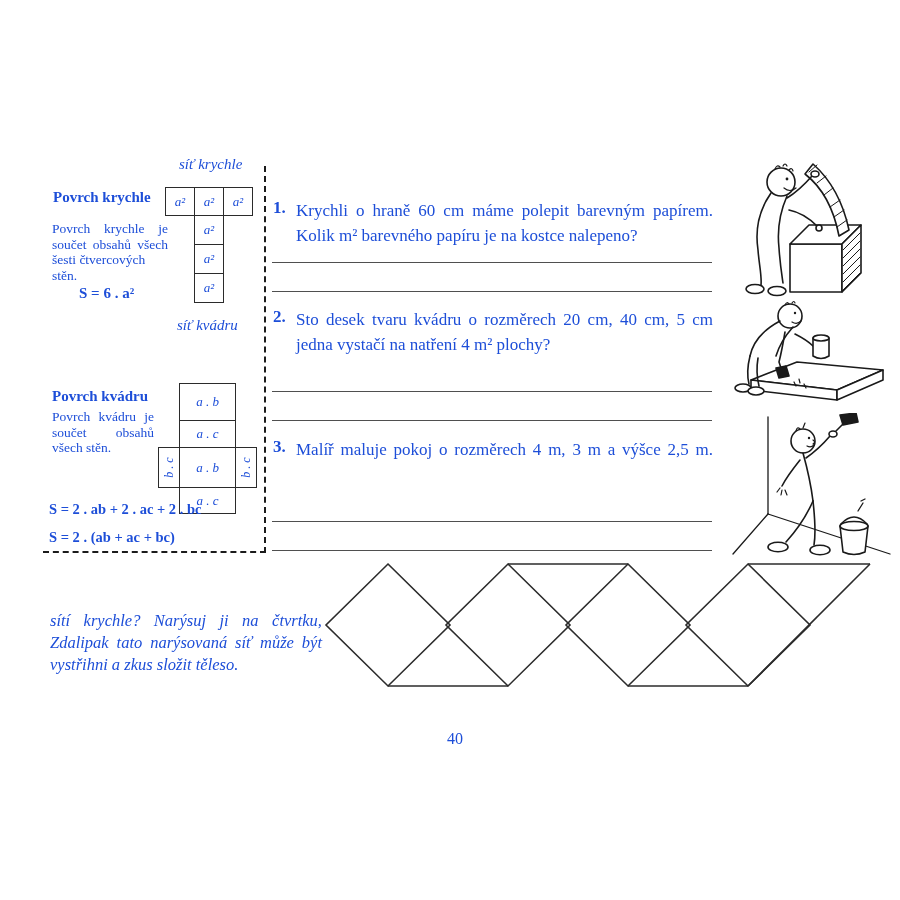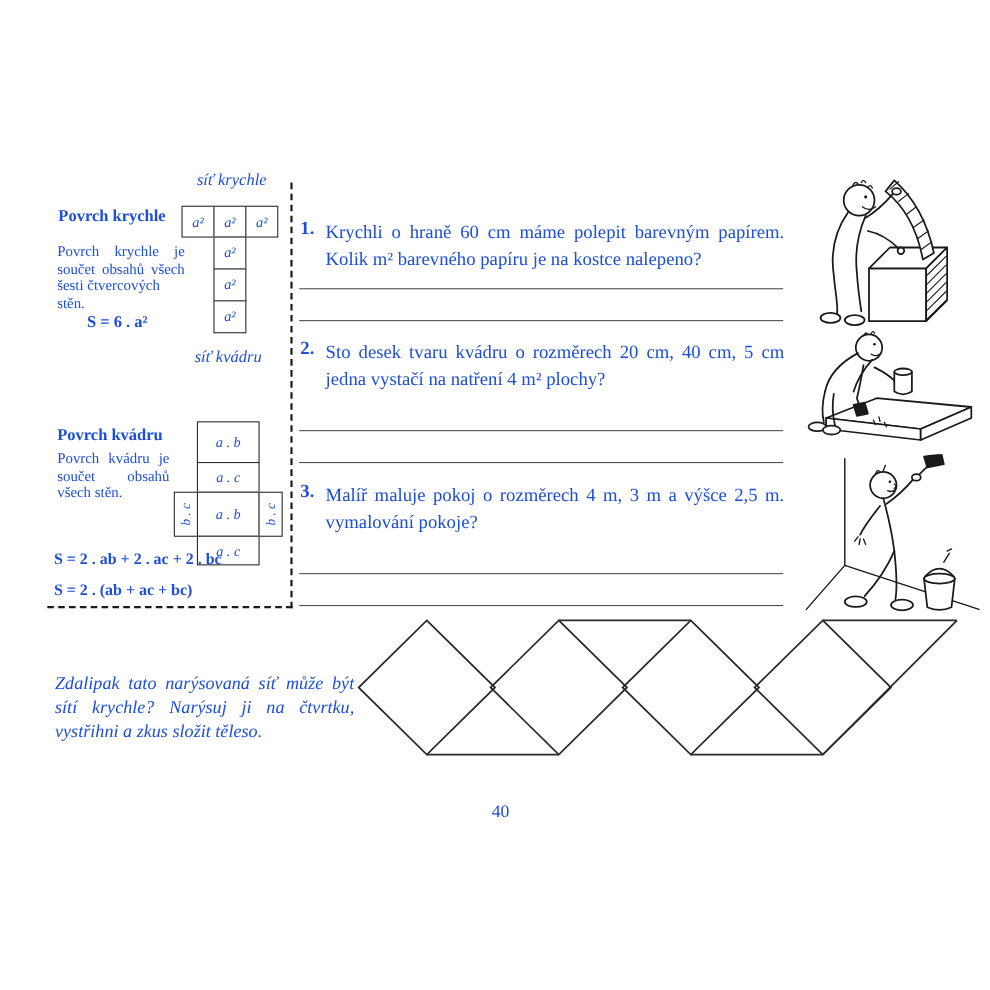--- a/index.html
+++ b/index.html
@@ -118,21 +118,20 @@
   <div class="prob-lines" style="left:296px;top:307px;width:417px;">
     <div class="pl just">Sto desek tvaru kvádru o rozměrech 20 cm, 40 cm, 5 cm</div>
     <div class="pl">jedna vystačí na natření 4 m² plochy?</div>
   </div>
   <div class="ans" style="left:272px;top:391px;"></div>
   <div class="ans" style="left:272px;top:420px;"></div>
 
   <div class="prob-num" style="left:273px;top:437px;">3.</div>
   <div class="prob-lines" style="left:296px;top:437px;width:417px;">
     <div class="pl just">Malíř maluje pokoj o rozměrech 4 m, 3 m a výšce 2,5 m.</div>
-    <div class="pl">vymalování pokoje?</div>
   </div>
   <div class="ans" style="left:272px;top:521px;"></div>
   <div class="ans" style="left:272px;top:550px;"></div>
 
   <svg class="abs" style="left:735px;top:152px;" width="152" height="148" viewBox="0 0 152 148">
     <g fill="none" stroke="#1a1a1a" stroke-width="1.6" stroke-linecap="round" stroke-linejoin="round">
       <g>
         <rect x="55" y="92" width="52" height="48" fill="#fff"></rect>
         <polygon points="55,92 74,73 126,73 107,92" fill="#fff"></polygon>
         <polygon points="107,92 126,73 126,121 107,140" fill="#fff"></polygon>
@@ -247,20 +246,20 @@
       <polygon points="748,564 810,625 748,686 686,625"></polygon>
       <line x1="388" y1="686" x2="508" y2="686"></line>
       <line x1="508" y1="564" x2="628" y2="564"></line>
       <line x1="628" y1="686" x2="748" y2="686"></line>
       <line x1="748" y1="564" x2="870" y2="564"></line>
       <line x1="870" y1="564" x2="748" y2="686"></line>
     </g>
   </svg>
 
   <div class="note" style="left:50px;top:610px;width:272px;">
+    <div class="just">sítí krychle? Narýsuj ji na čtvrtku,</div>
     <div class="just">Zdalipak tato narýsovaná síť může být</div>
-    <div class="just">sítí krychle? Narýsuj ji na čtvrtku,</div>
     <div>vystřihni a zkus složit těleso.</div>
   </div>
 
   <div class="pagenum" style="left:430px;top:730px;width:50px;">40</div>
 
 </div>
 
 </body></html>

